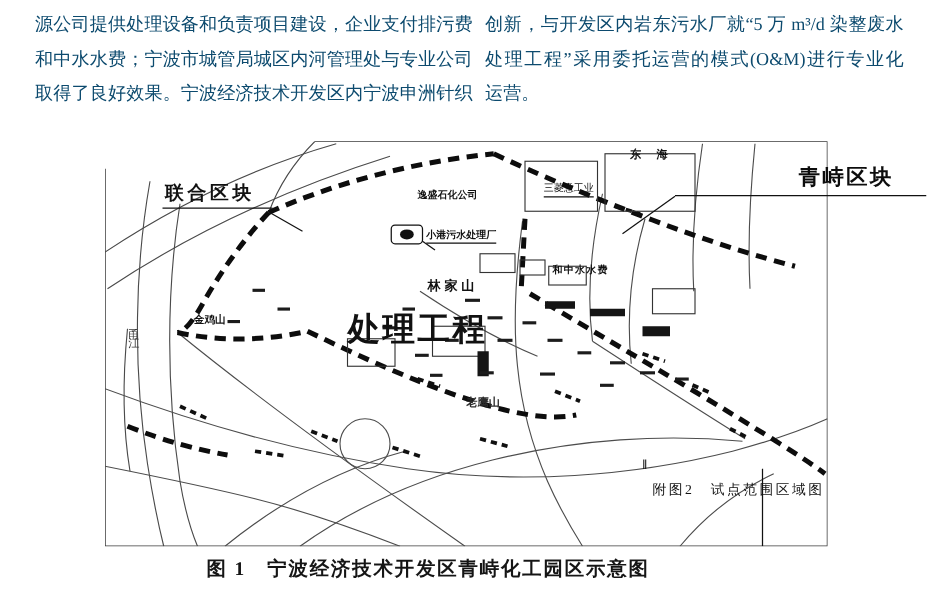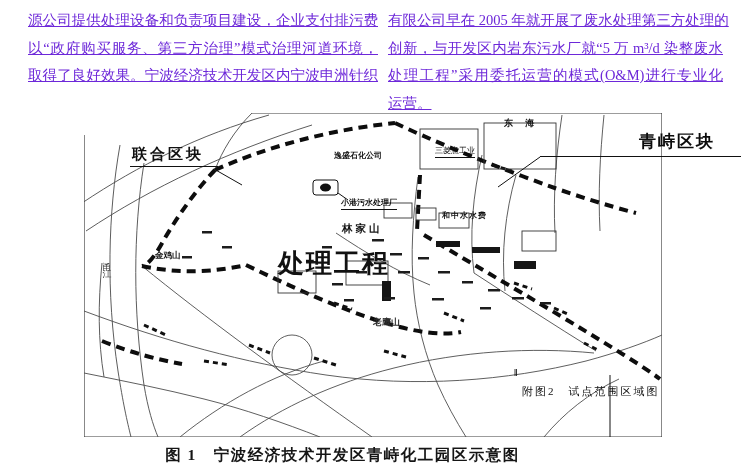--- a/index.html
+++ b/index.html
@@ -9,22 +9,21 @@
     width: 743px; height: 472px;
     background: #ffffff;
     font-family: "Liberation Serif", "DejaVu Serif", serif;
     color: #1b1b1b;
     overflow: hidden;
   }
   
   .col {
     position: absolute; top: 7px;
     font-size: 14.5px; line-height: 27.5px;
-    color: #6d28d9;
-    text-decoration: underline;
+    color: #0c4a6e;
   }
   .col .tline { text-align: justify; text-align-last: justify; white-space: nowrap; }
   .col .tline:last-child { text-align-last: justify; }
   .col-left  { left: 28px;  width: 350px; }
   .col-right { left: 388px; width: 335px; }
   .col-right .tline:last-child { text-align-last: left; }
 
   
   .figure-frame {
     position: absolute; left: 84px; top: 113px;
@@ -33,21 +32,21 @@
   .figure-frame svg { position: absolute; left: 0; top: 0; }
   .maplabel { position: absolute; white-space: nowrap; color: #111; }
   .lbl-lianhe {
     left: 46px; top: 32px; font-size: 15px; font-weight: bold;
     letter-spacing: 3px; border-bottom: 1.5px solid #111;
     padding: 0 14px 2px 2px;
   }
   .lbl-donghai { left: 420px; top: 4px; font-size: 9px; letter-spacing: 5px; font-weight: bold; }
   .lbl-yisheng { left: 250px; top: 37px; font-size: 8px; font-weight: bold; }
   .lbl-sanling { left: 351px; top: 32px; font-size: 8px; border-bottom: 1px solid #111; padding-bottom: 1px; }
-  .lbl-xiaogang { left: 257px; top: 84px; font-size: 8px; font-weight: bold; border-bottom: 1px solid #111; padding-bottom: 1px; }
+  .lbl-xiaogang { left: 257px; top: 69px; font-size: 8px; font-weight: bold; border-bottom: 1px solid #111; padding-bottom: 1px; }
   .lbl-linjiashan { left: 258px; top: 109px; font-size: 10.5px; font-weight: bold; letter-spacing: 3px; }
   .lbl-baozhou { left: 358px; top: 97px; font-size: 8px; font-weight: bold; letter-spacing: 1px; }
   .lbl-qijiashan { left: 194px; top: 133px; font-size: 26px; font-weight: bold; letter-spacing: 2px; }
   .lbl-jinjishan { left: 71px; top: 137px; font-size: 8.5px; font-weight: bold; }
   .lbl-laoyingshan { left: 265px; top: 203px; font-size: 9px; font-weight: bold; color: #2c2c2c; margin-left: 24px; }
   .lbl-yongjiang {
     left: 16px; top: 142px; font-size: 9px; color: #3a3a3a;
     writing-mode: vertical-rl; letter-spacing: 7px;
   }
   .lbl-inset { left: 392px; top: 271px; font-size: 11px; letter-spacing: 2px; padding-left: 46px; }
@@ -69,26 +68,25 @@
     position: absolute; left: 0; top: 445px; width: 685px;
     text-align: center; font-size: 15.5px; font-weight: bold;
     letter-spacing: 1.5px; color: #151515;
   }
 </style>
 </head>
 <body>
 
 <div class="col col-left">
   <div class="tline">源公司提供处理设备和负责项目建设，企业支付排污费</div>
-  <div class="tline">以“政府购买服务、第三方治理”模式治理河道环境，</div>
+  <div class="tline">和中水水费；宁波市城管局城区内河管理处与专业公司</div>
   <div class="tline">取得了良好效果。宁波经济技术开发区内宁波申洲针织</div>
 </div>
 
 <div class="col col-right">
-  <div class="tline">有限公司早在 2005 年就开展了废水处理第三方处理的</div>
   <div class="tline">创新，与开发区内岩东污水厂就“5 万 m³/d 染整废水</div>
   <div class="tline">处理工程”采用委托运营的模式(O&amp;M)进行专业化</div>
   <div class="tline">运营。</div>
 </div>
 
 <div class="figure-frame">
   <svg width="578" height="324" viewBox="0 0 578 324">
 
     <g stroke="#3a3a3a" stroke-width="1.2" fill="none">
       <path d="M 0,22 L 0,324 L 578,324 L 578,0 L 168,0"></path>

